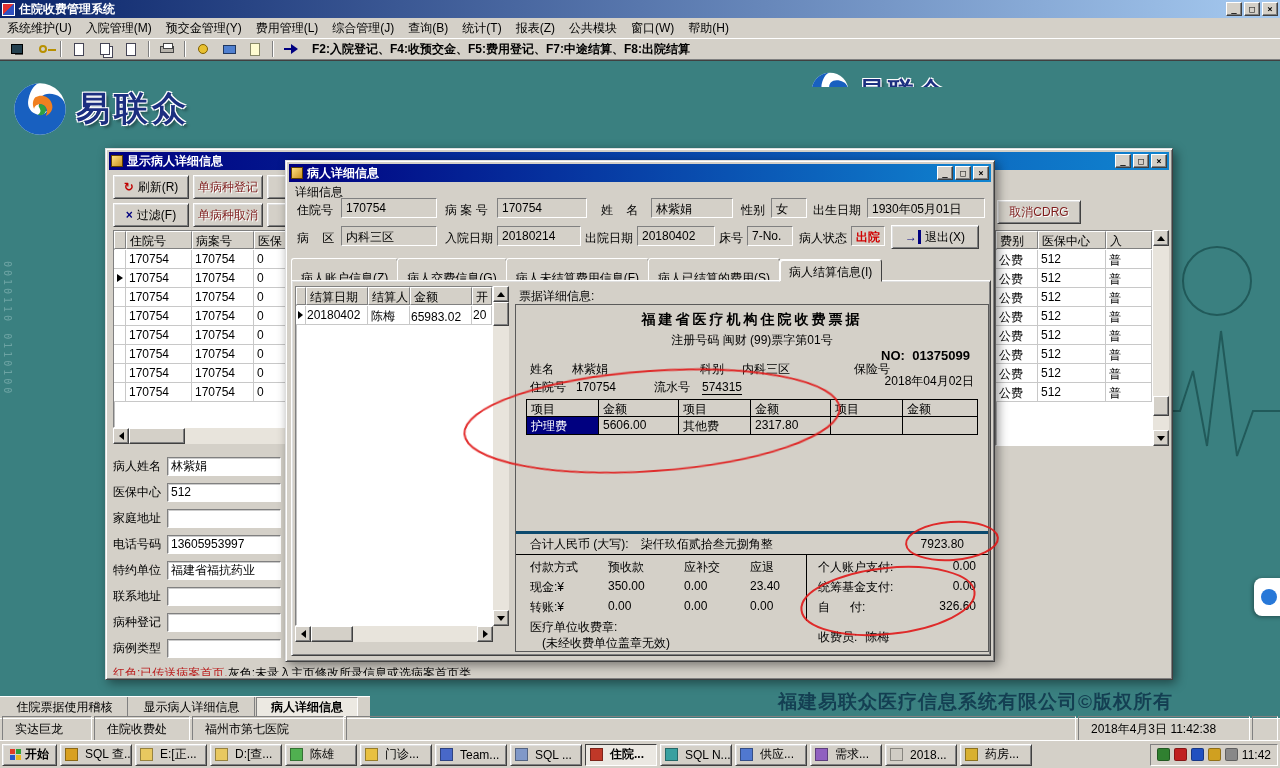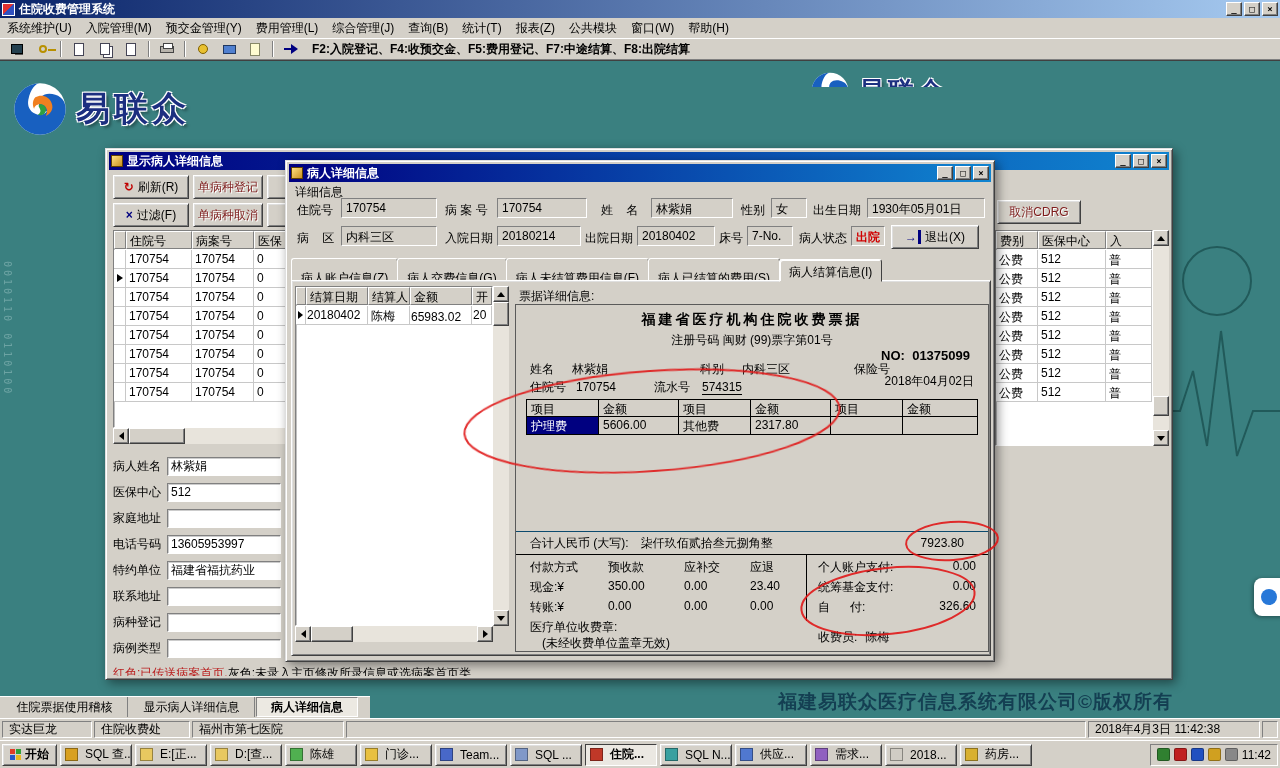--- a/index.html
+++ b/index.html
@@ -84,34 +84,34 @@
 
 .receipt{position:absolute;border:1px solid #5a5a5a;background:#d4d0c8}
 .rc{position:absolute;white-space:pre;line-height:13px}
 .rtitle{position:absolute;left:0;right:0;text-align:center;font-weight:bold;font-size:14px;letter-spacing:3px}
 .rreg{position:absolute;left:0;right:0;text-align:center}
 .ritems{position:absolute;border-top:1px solid #000;border-left:1px solid #000;background:transparent}
 .rrowx{display:flex}
 .rcell{border-right:1px solid #000;border-bottom:1px solid #000;padding:1px 4px;overflow:hidden;white-space:nowrap;flex:none;height:18px}
 .rcell.hd{height:17px}
 .sel{background:#000080;color:#fff}
-.rtotal{position:absolute;left:0;right:0;height:24px;border-top:1px solid #0c4a6e;border-bottom:1px solid #000;display:flex;align-items:center;padding-left:14px}
+.rtotal{position:absolute;left:0;right:0;height:24px;border-top:3px solid #0c4a6e;border-bottom:1px solid #000;display:flex;align-items:center;padding-left:14px}
 .pgrid{position:absolute;left:14px;display:grid;grid-template-columns:78px 76px 66px 62px;white-space:pre}
 .rrowR{position:absolute;left:302px;width:158px;display:flex;justify-content:space-between;white-space:pre}
 
 
 .overlay{position:absolute;left:0;top:0;z-index:50;pointer-events:none}
 
 
 .tabsbar{position:absolute;left:0;top:696px;width:100%;height:22px;z-index:30}
 .graybg{position:absolute;left:0;top:0;width:370px;height:22px;background:#d4d0c8;border-top:1px solid #fff}
 .btab{position:absolute;top:1px;height:20px;display:flex;align-items:center;justify-content:center;border-right:1px solid #808080;background:#d4d0c8;white-space:nowrap}
 .btab.active{background:#ece9e2;border:1px solid;border-color:#808080 #fff #fff #808080;font-weight:bold}
 .statusbar{position:absolute;left:0;top:718px;width:100%;height:22px;background:#d4d0c8;border-top:1px solid #fff;display:flex;align-items:center;gap:2px;padding:2px;z-index:40}
-.spanel{height:17px;border:1px solid;border-color:#808080 #fff #fff #808080;display:flex;align-items:center;padding:0 6px;white-space:nowrap;flex:none}
+.spanel{height:27px;border:1px solid;border-color:#808080 #fff #fff #808080;display:flex;align-items:center;padding:0 12px;white-space:nowrap;flex:none}
 .taskbar{position:absolute;left:0;top:740px;width:100%;height:28px;background:#d4d0c8;border-top:1px solid #fff;display:flex;align-items:center;padding:2px;gap:3px;z-index:40}
 .start{height:22px;padding:0 7px;font-weight:bold;flex:none}
 .flag{display:grid;grid-template-columns:5px 5px;grid-template-rows:5px 5px;gap:1px}
 .flag span{display:block}
 .task{width:72px;height:22px;justify-content:flex-start;padding:0 4px;flex:none}
 .task.active{background:#ebe8e2;border-color:#404040 #fff #fff #404040;box-shadow:none;font-weight:bold}
 .ticon{width:13px;height:13px;flex:none;margin-right:3px;border:1px solid rgba(0,0,0,.35)}
 .tray{margin-left:auto;height:22px;border:1px solid;border-color:#808080 #fff #fff #808080;display:flex;align-items:center;gap:4px;padding:0 6px;flex:none}
 .tico{width:13px;height:13px;border-radius:2px;border:1px solid rgba(0,0,0,.3)}
 .floatbadge{position:absolute;left:1254px;top:578px;width:30px;height:38px;background:#fff;border-radius:8px 0 0 8px;box-shadow:-1px 1px 4px rgba(0,0,0,.4);z-index:35;display:flex;align-items:center;justify-content:center}

